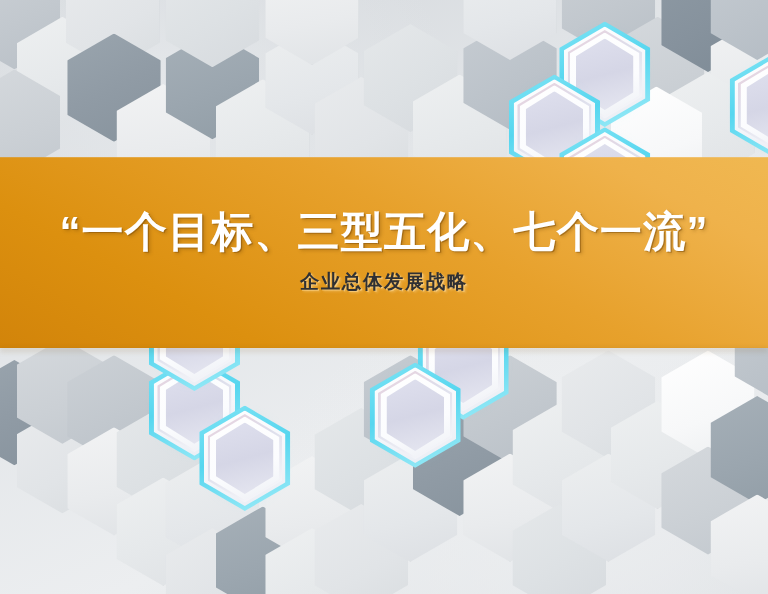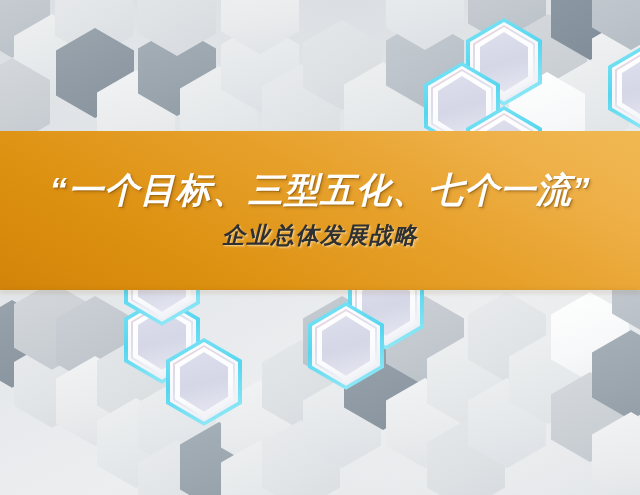--- a/index.html
+++ b/index.html
@@ -10,21 +10,20 @@
   body {
     font-family: "Liberation Sans", "DejaVu Sans", sans-serif;
   }
 
   #slide {
     position: relative;
     width: 640px;
     height: 495px;
     overflow: hidden;
     background: #d9dcdf;
-    font-style: italic;
   }
 
   
   .bg-base {
     position: absolute;
     inset: 0;
     background:
       radial-gradient(ellipse 70% 60% at 75% 85%, #eceef0 0%, rgba(236,238,240,0) 60%),
       radial-gradient(ellipse 60% 55% at 20% 15%, #e4e7ea 0%, rgba(228,231,234,0) 65%),
       linear-gradient(155deg, #d2d6da 0%, #e3e6e9 38%, #eceef0 68%, #dfe2e5 100%);
@@ -107,21 +106,21 @@
     line-height: 1.05;
     white-space: nowrap;
     text-shadow:
       1px 1px 0 rgba(120,72,8,0.42),
       2px 2px 3px rgba(110,66,6,0.30);
   }
 
   #subtitle {
     margin: 14px 0 0 0;
     color: #2f3033;
-    font-size: 23px;
+    font-size: 16px;
     font-weight: bold;
     letter-spacing: 1.5px;
     line-height: 1.1;
     white-space: nowrap;
     text-shadow:
       1px 1px 0 rgba(255,222,160,0.55),
       2px 2px 2px rgba(255,228,175,0.35);
   }
 </style>
 </head>

